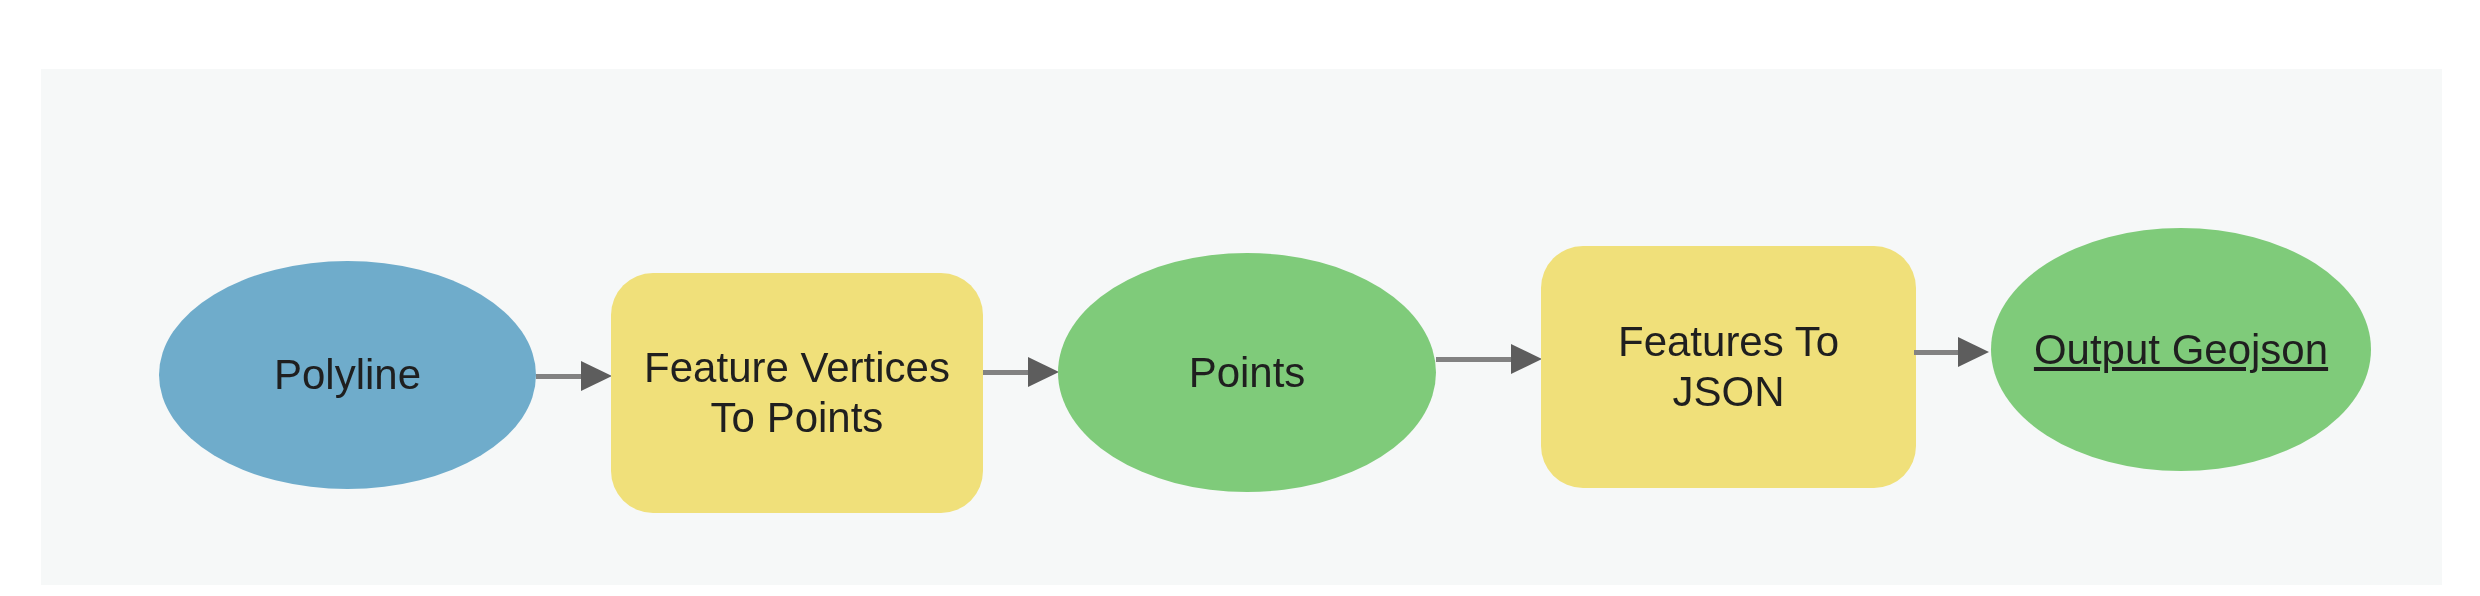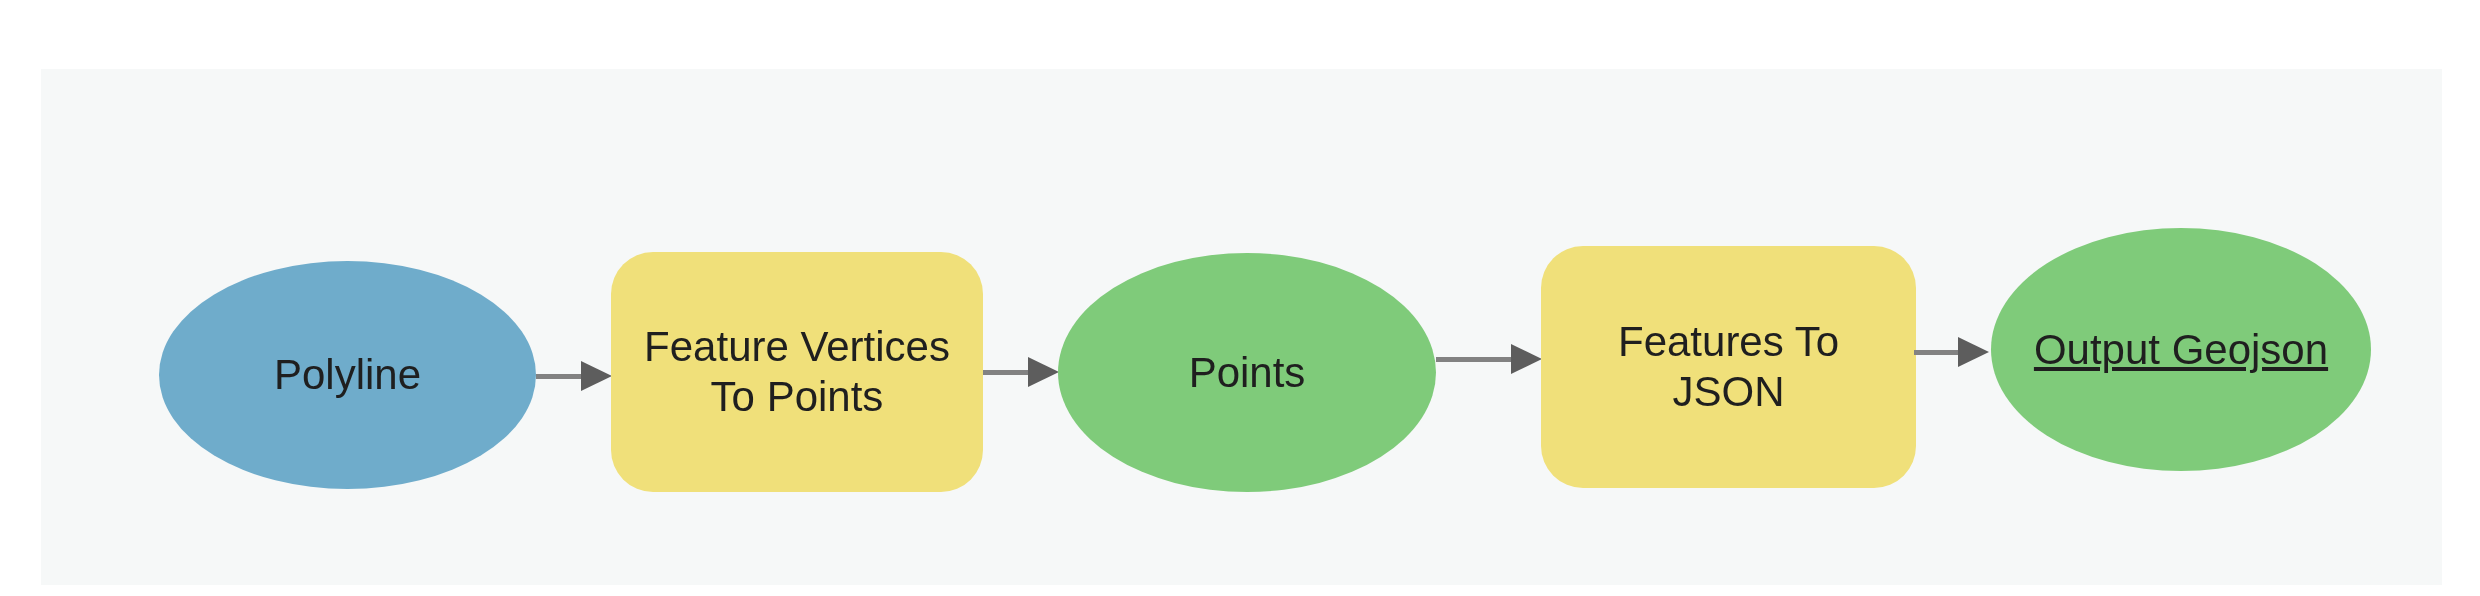--- a/index.html
+++ b/index.html
@@ -38,21 +38,21 @@
     white-space: pre-line;
     pointer-events: none;
   }
   .shape-ellipse { border-radius: 50%; }
   .shape-rect    { border-radius: 42px; }
   .fill-blue   { background: #6faccb; }
   .fill-yellow { background: #f0e07a; }
   .fill-green  { background: #7fcb7a; }
 
   .n1 { left: 118px;  top: 192px; width: 377px; height: 228px; }
-  .n2 { left: 570px;  top: 183px; width: 372px; height: 240px; }
+  .n2 { left: 570px;  top: 204px; width: 372px; height: 240px; }
   .n3 { left: 1017px; top: 184px; width: 378px; height: 239px; }
   .n4 { left: 1500px; top: 177px; width: 375px; height: 242px; }
   .n5 { left: 1950px; top: 159px; width: 380px; height: 243px; text-decoration: underline; }
 
   .arrow {
     position: absolute;
     height: 30px;
   }
   .arrow .shaft {
     position: absolute;

